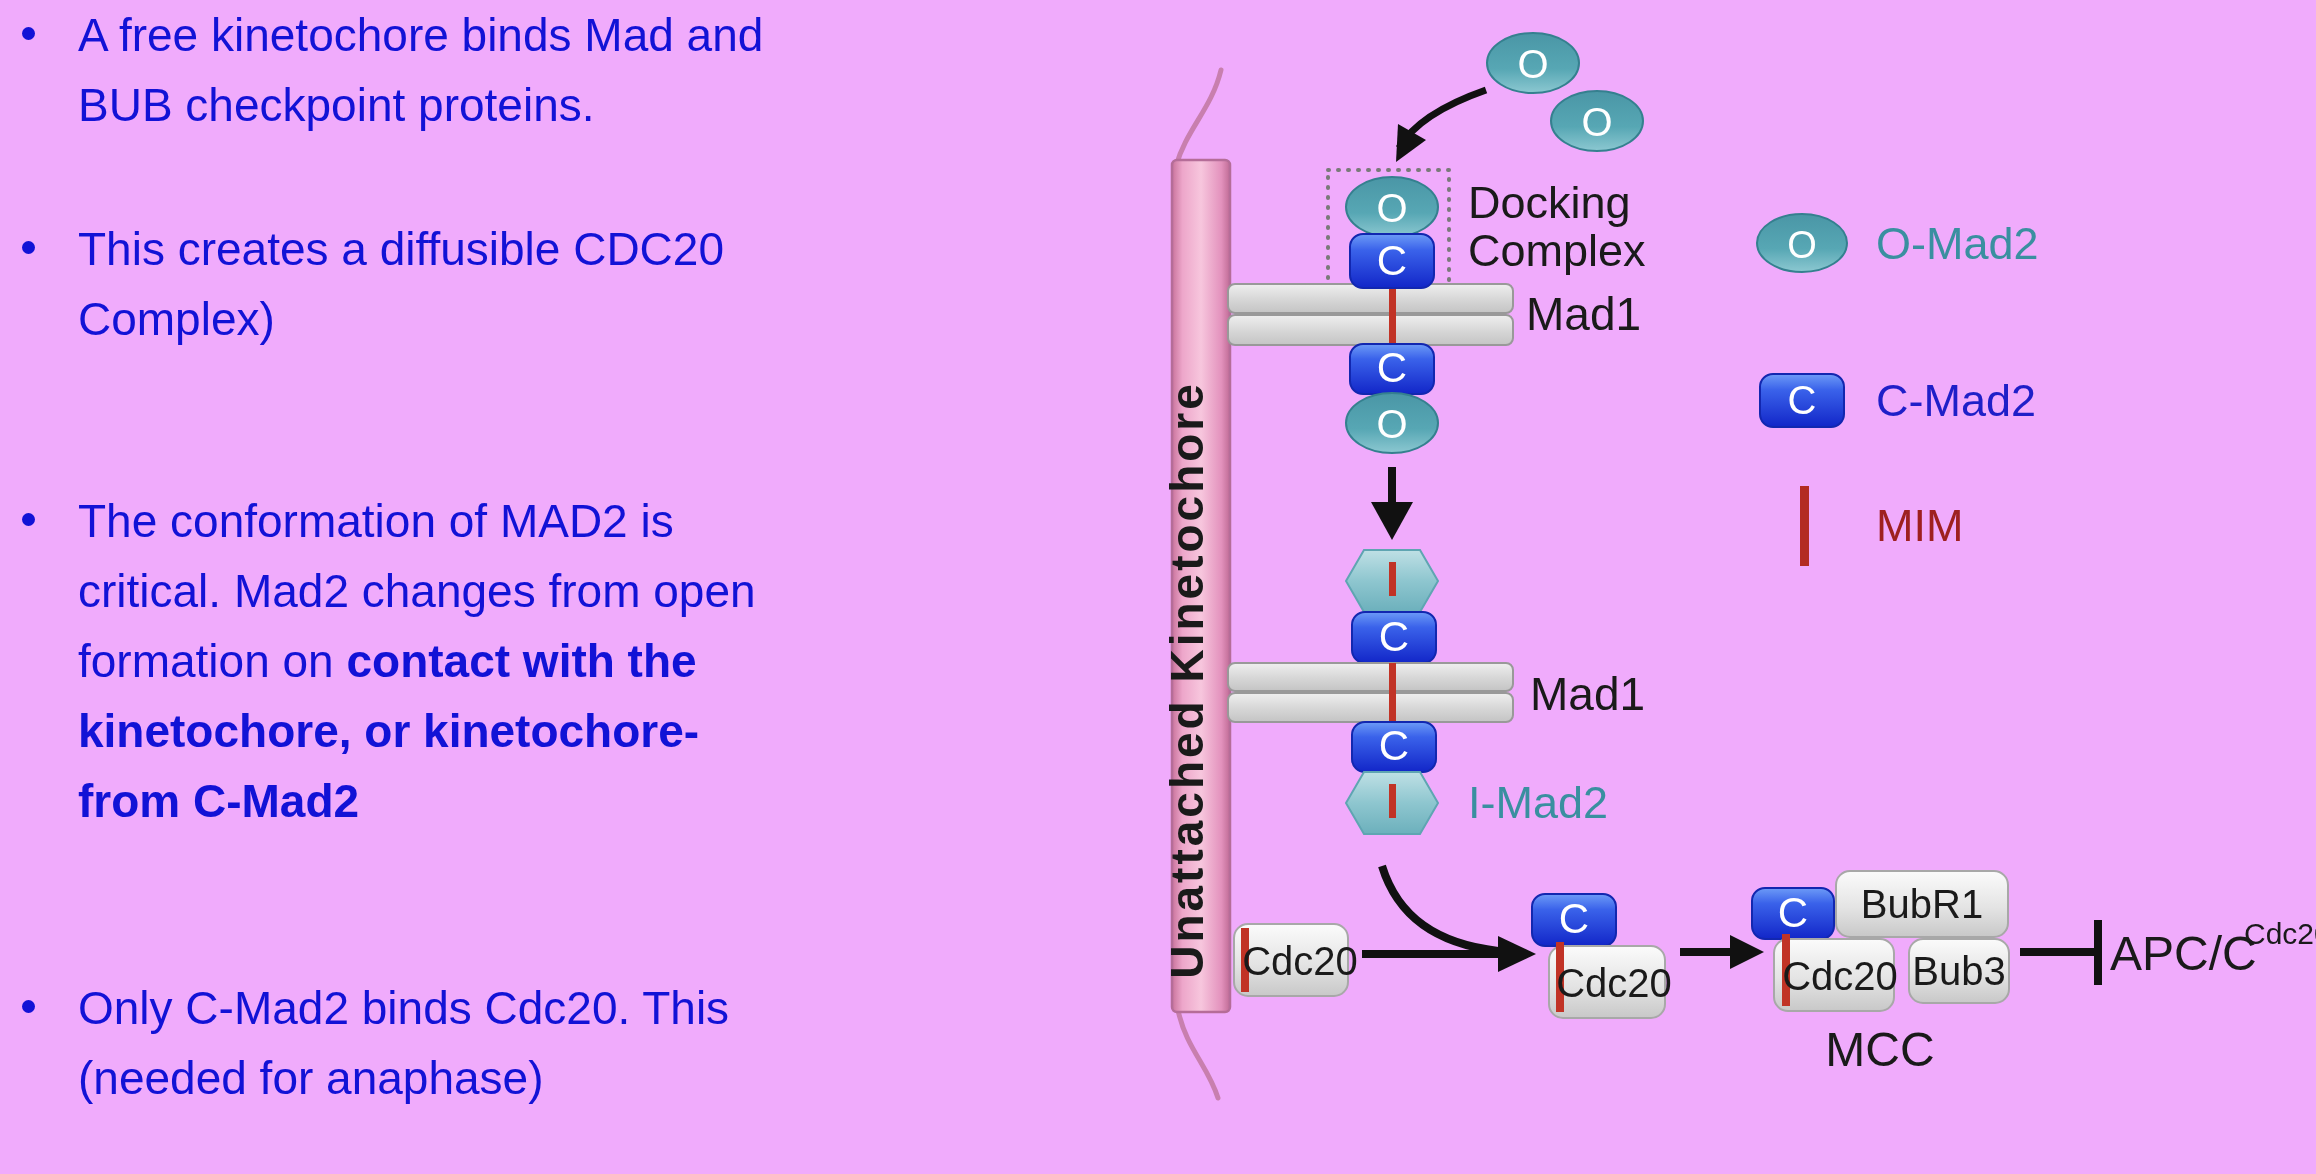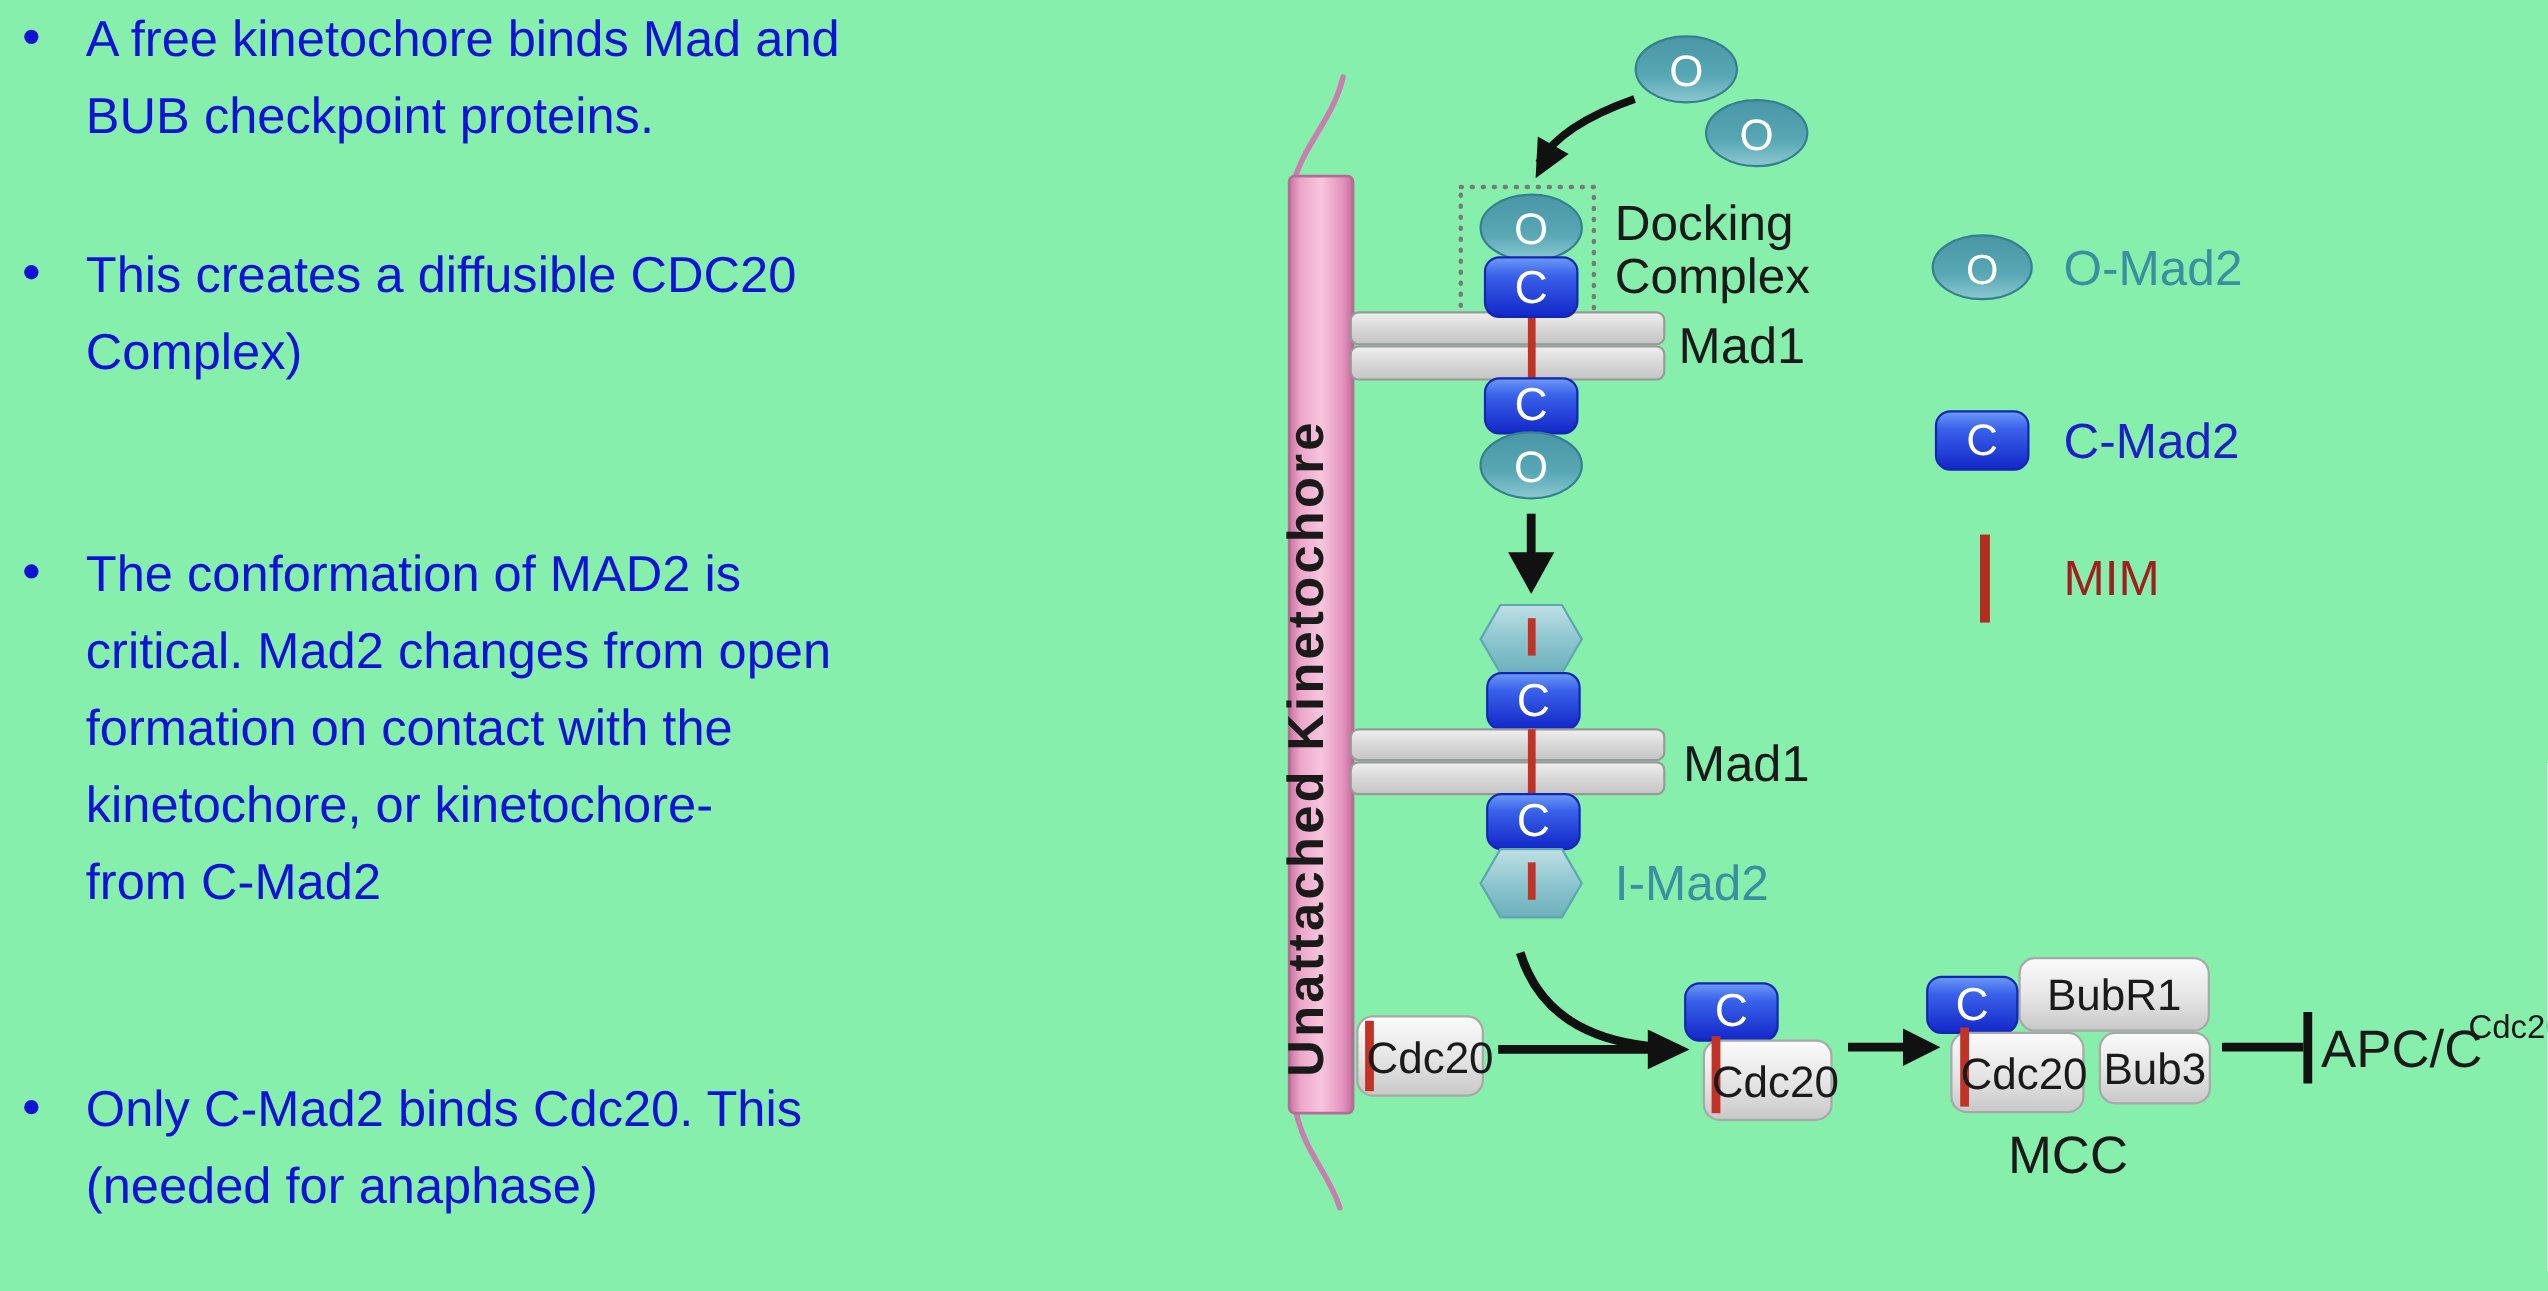--- a/index.html
+++ b/index.html
@@ -1,24 +1,24 @@
 <!DOCTYPE html>
 <html><head>
 <meta charset="utf-8">
 <style>
   html,body{margin:0;padding:0;background:#ffffff;}
-  .slide{position:relative;width:2316px;height:1174px;background:#86efac;overflow:hidden;
+  .slide{position:relative;width:2316px;height:1174px;background:#f0abfc;overflow:hidden;
          font-family:"Liberation Sans", sans-serif;}
   
   .notes{position:absolute;left:0;top:0;width:760px;height:1174px;}
   .bullet{position:absolute;left:78px;color:#1212d6;font-size:46px;line-height:70px;}
   .bullet .line{white-space:nowrap;}
   .bullet::before{content:'';position:absolute;left:-56px;top:27px;width:13px;height:13px;
                   border-radius:50%;background:#1212d6;}
-  .bullet b{font-weight:normal;}
+  .bullet b{font-weight:bold;}
   
   .diagram{position:absolute;left:0;top:0;}
   text{font-family:"Liberation Sans", sans-serif;}
   .marker{fill:#ffffff;}
   .lbl{fill:#1a1a1a;}
   .lbl-teal{fill:#3a8fa0;}
   .lbl-blue{fill:#1f1fc8;}
   .lbl-red{fill:#9e2020;}
 </style>
 </head>

